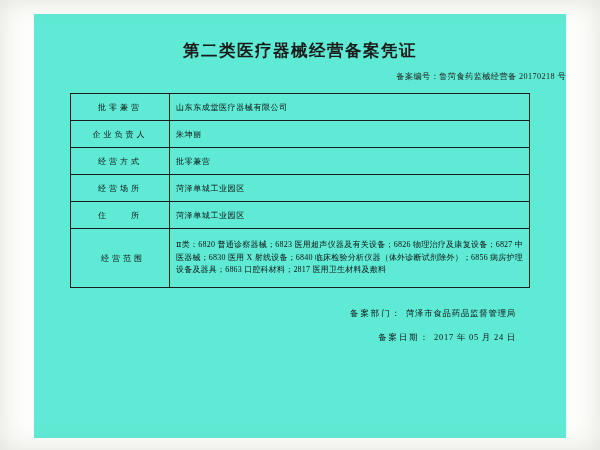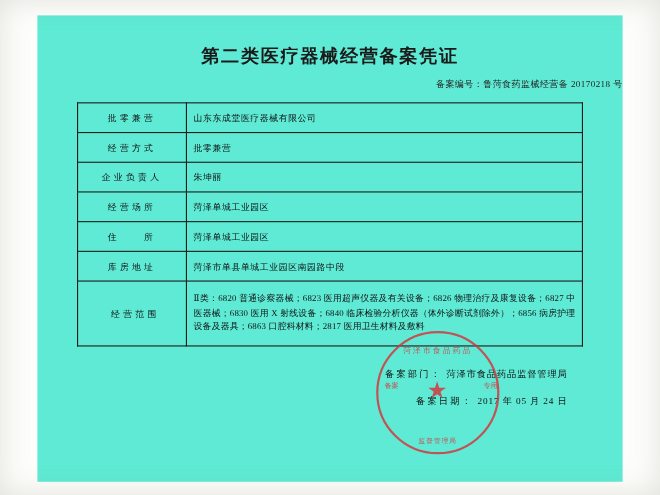--- a/index.html
+++ b/index.html
@@ -164,58 +164,46 @@
     <div class="doc-title">第二类医疗器械经营备案凭证</div>
     <div class="doc-subtitle">备案编号：鲁菏食药监械经营备 20170218 号</div>
 
     <table class="main">
       <tbody>
         <tr>
           <td class="label">批零兼营</td>
           <td class="value">山东东成堂医疗器械有限公司</td>
         </tr>
         <tr>
+          <td class="label">企业负责人</td>
+          <td class="value">朱坤丽</td>
+        </tr>
+        <tr>
           <td class="label">经营方式</td>
           <td class="value">批零兼营</td>
         </tr>
         <tr>
-          <td class="label">企业负责人</td>
-          <td class="value">朱坤丽</td>
-        </tr>
-        <tr>
           <td class="label">经营场所</td>
           <td class="value">菏泽单城工业园区</td>
         </tr>
         <tr>
           <td class="label">住　　所</td>
           <td class="value">菏泽单城工业园区</td>
-        </tr>
-        <tr>
-          <td class="label">库房地址</td>
-          <td class="value">菏泽市单县单城工业园区南园路中段</td>
         </tr>
         <tr class="scope">
           <td class="label">经营范围</td>
           <td class="scope-value">Ⅱ类：6820 普通诊察器械；6823 医用超声仪器及有关设备；6826 物理治疗及康复设备；6827 中医器械；6830 医用 X 射线设备；6840 临床检验分析仪器（体外诊断试剂除外）；6856 病房护理设备及器具；6863 口腔科材料；2817 医用卫生材料及敷料</td>
         </tr>
       </tbody>
     </table>
 
     <div class="footer">
       <div class="foot-line">
         <span class="k">备案部门：</span><span class="v">菏泽市食品药品监督管理局</span>
       </div>
       <div class="foot-line">
         <span class="k">备案日期：</span><span class="v">2017 年 05 月 24 日</span>
       </div>
 
-      <div class="seal">
-        <div class="ring"></div>
-        <div class="arc-top">菏泽市食品药品</div>
-        <div class="arc-left">备案</div>
-        <div class="arc-right">专用</div>
-        <div class="star">★</div>
-        <div class="arc-bottom">监督管理局</div>
-      </div>
     </div>
 
   </div>
 </div>
 
 </body></html>

